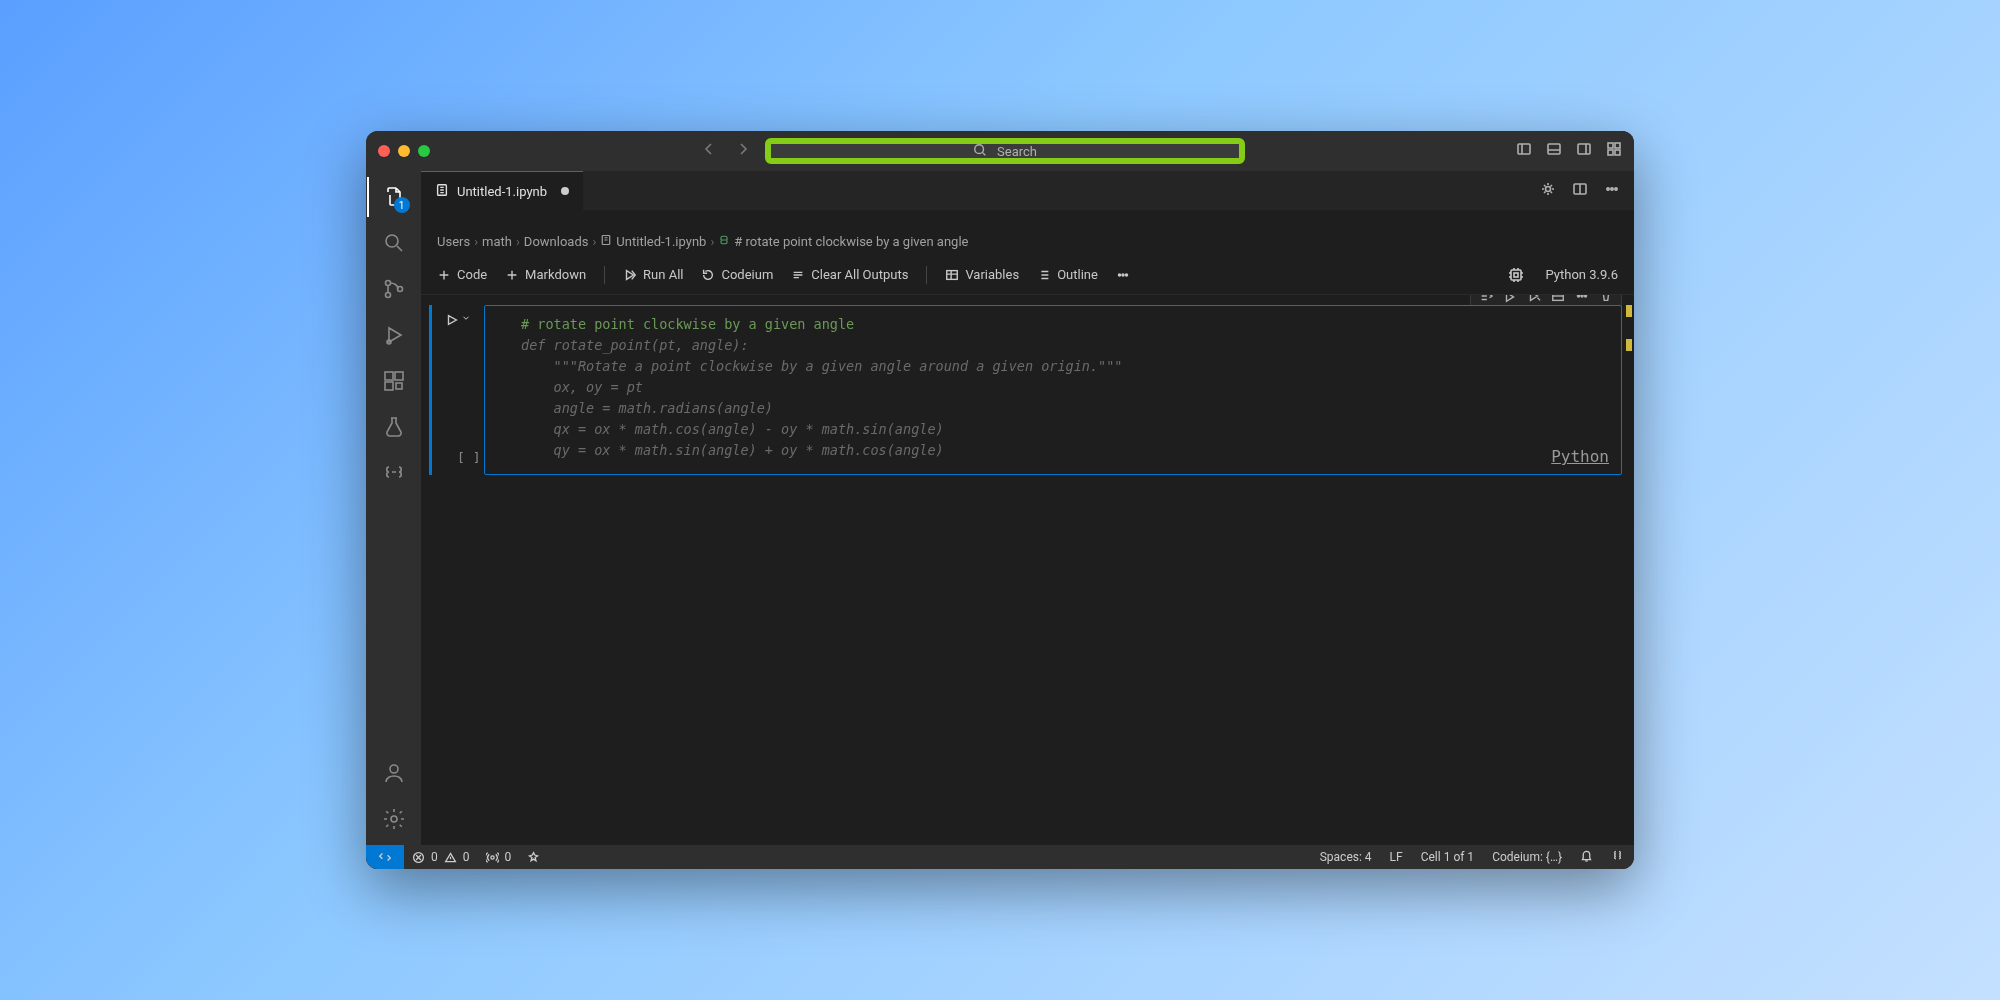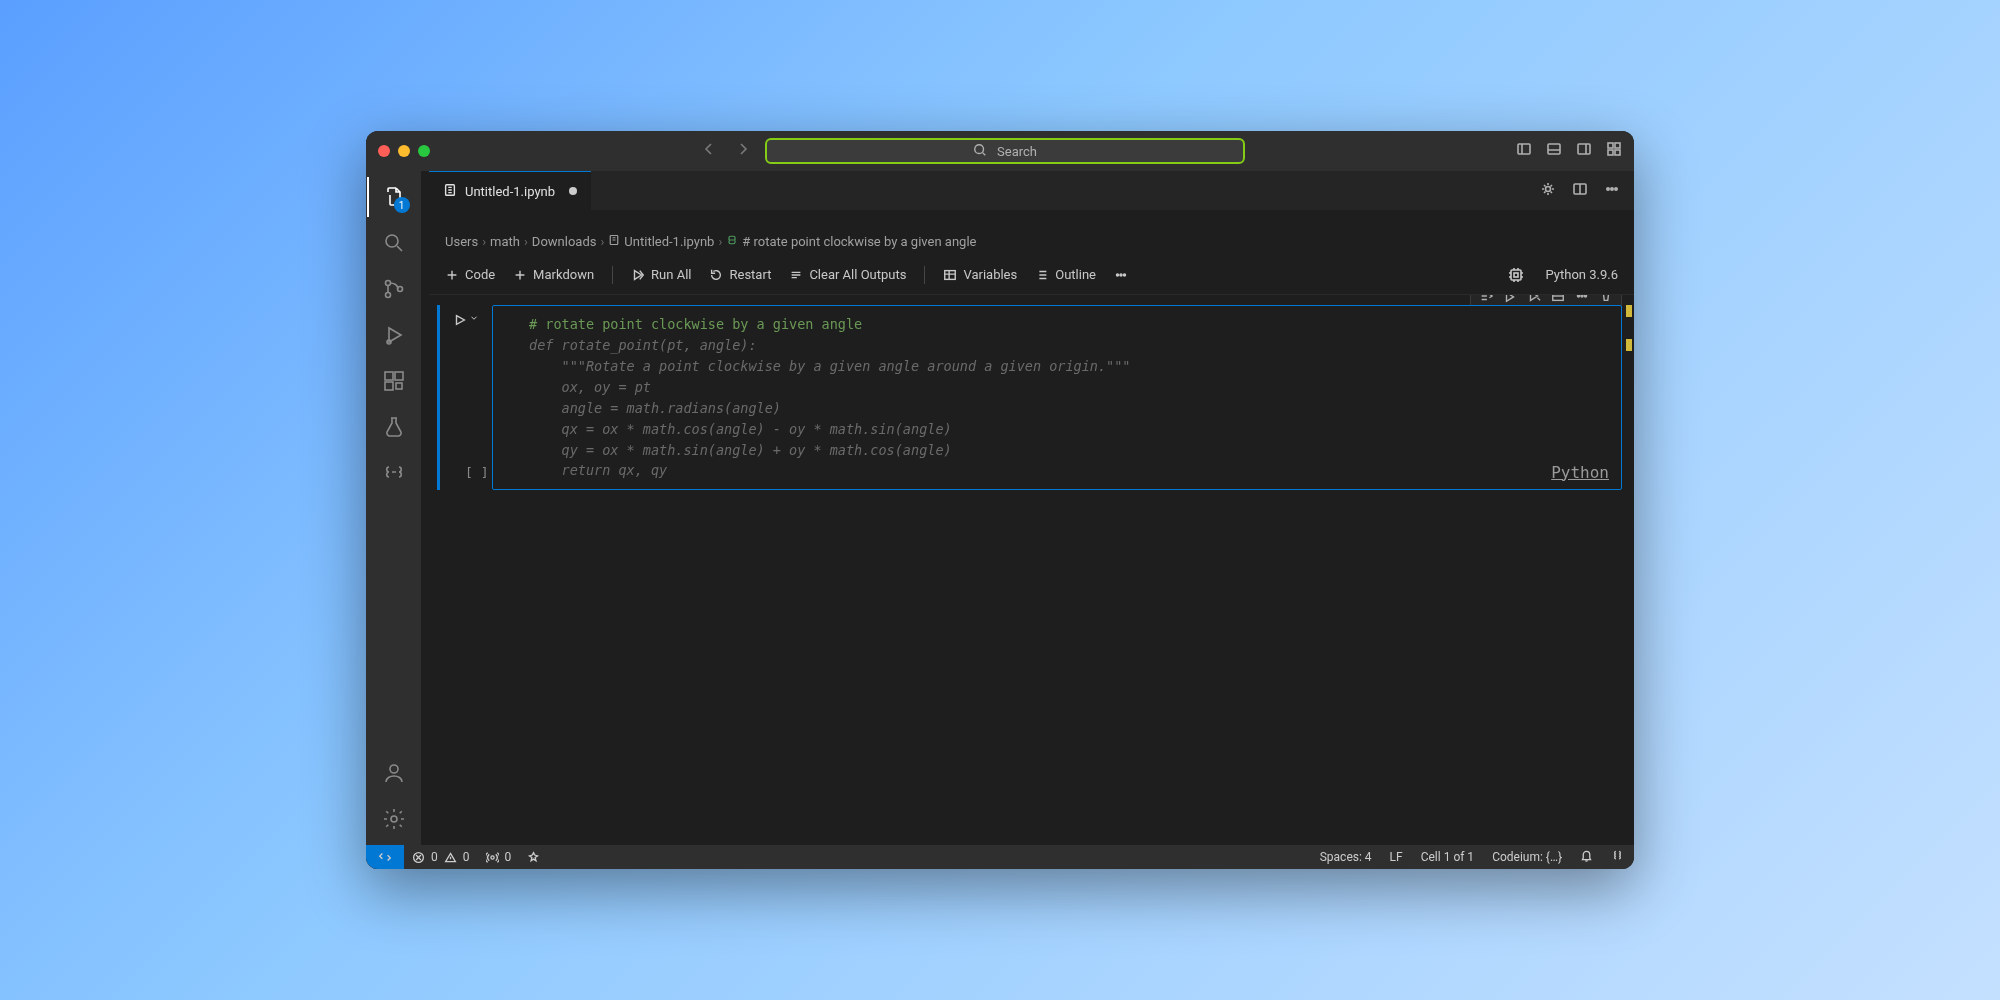--- a/index.html
+++ b/index.html
@@ -36,21 +36,21 @@
 .traffic .red { background: #ff5f57; }
 .traffic .yellow { background: #febc2e; }
 .traffic .green { background: #28c840; }
 .nav-arrows { display: flex; gap: 18px; margin-left: auto; margin-right: 14px; color: #7a7a7a; }
 .nav-arrows svg { width: 16px; height: 16px; }
 .search-box {
   display: flex;
   align-items: center;
   gap: 10px;
   background: #3b3b3b;
-  border: 2px solid #84cc16;
+  border: 6px solid #84cc16;
   border-radius: 6px;
   height: 26px;
   padding: 0 10px;
   width: 480px;
   color: #b0b0b0;
   font-size: 13px;
   justify-content: center;
 }
 .title-right { margin-left: auto; display: flex; gap: 14px; color: #b0b0b0; }
 .title-right svg { width: 16px; height: 16px; }
@@ -68,21 +68,21 @@
 .activity-bar .ab-item { width: 28px; height: 28px; display: flex; align-items: center; justify-content: center; color: #8a8a8a; position: relative; }
 .activity-bar .ab-item.active { color: #ffffff; }
 .activity-bar .ab-item.active::before { content: ""; position: absolute; left: -13px; top: -6px; bottom: -6px; width: 2px; background: #fff; }
 .activity-bar .badge {
   position: absolute; bottom: -2px; right: -2px;
   background: #0078d4; color: #fff; font-size: 10px;
   width: 16px; height: 16px; border-radius: 50%;
   display: flex; align-items: center; justify-content: center;
 }
 .activity-bottom { margin-top: auto; margin-bottom: 12px; display: flex; flex-direction: column; gap: 18px; align-items: center; }
-.main { flex: 1; display: flex; flex-direction: column; min-width: 0; background: #1e1e1e; padding-left: 8px; }
+.main { flex: 1; display: flex; flex-direction: column; min-width: 0; background: #1e1e1e; }
 .tabs { height: 40px; background: #252526; display: flex; align-items: stretch; border-bottom: 1px solid #1e1e1e; }
 .tab {
   background: #1e1e1e;
   border-top: 1px solid #0078d4;
   display: flex; align-items: center; gap: 8px;
   padding: 0 14px; color: #e0e0e0; font-size: 13px;
 }
 .tab .mod-dot { width: 8px; height: 8px; border-radius: 50%; background: #cccccc; margin-left: 6px; }
 .tabs-right { margin-left: auto; display: flex; align-items: center; gap: 16px; padding-right: 14px; color: #b0b0b0; }
 .tabs-right svg { width: 16px; height: 16px; }
@@ -308,21 +308,21 @@
           <svg width="14" height="14" viewBox="0 0 16 16">
               <path d="M4 3l8 5-8 5z"></path>
               <path d="M10 3l4 5-4 5"></path>
             </svg>
           <span>Run All</span>
         </div>
         <div class="tb-btn">
           <svg width="14" height="14" viewBox="0 0 16 16">
               <path d="M3 8a5 5 0 1 0 2-4M3 2v4h4"></path>
             </svg>
-          <span>Restart</span>
+          <span>Codeium</span>
         </div>
         <div class="tb-btn">
           <svg width="14" height="14" viewBox="0 0 16 16">
               <path d="M3 5h10M3 8h10M3 11h6"></path>
             </svg>
           <span>Clear All Outputs</span>
         </div>
         <div class="sep"></div>
         <div class="tb-btn">
           <svg width="14" height="14" viewBox="0 0 16 16">
@@ -390,21 +390,20 @@
                   </svg></span>
             </div>
             <div class="code-box">
               <div class="code-line comment"># rotate point clockwise by a given angle</div>
               <div class="code-line ghost">def rotate_point(pt, angle):</div>
               <div class="code-line ghost">    """Rotate a point clockwise by a given angle around a given origin."""</div>
               <div class="code-line ghost">    ox, oy = pt</div>
               <div class="code-line ghost">    angle = math.radians(angle)</div>
               <div class="code-line ghost">    qx = ox * math.cos(angle) - oy * math.sin(angle)</div>
               <div class="code-line ghost">    qy = ox * math.sin(angle) + oy * math.cos(angle)</div>
-              <div class="code-line ghost">    return qx, qy</div>
               <span class="lang-label">Python</span>
               <span class="exec-bracket">[ ]</span>
             </div>
           </div>
         </div>
         <div class="minimap-marks">
           <div class="mark"></div>
           <div class="mark"></div>
         </div>
       </div>

